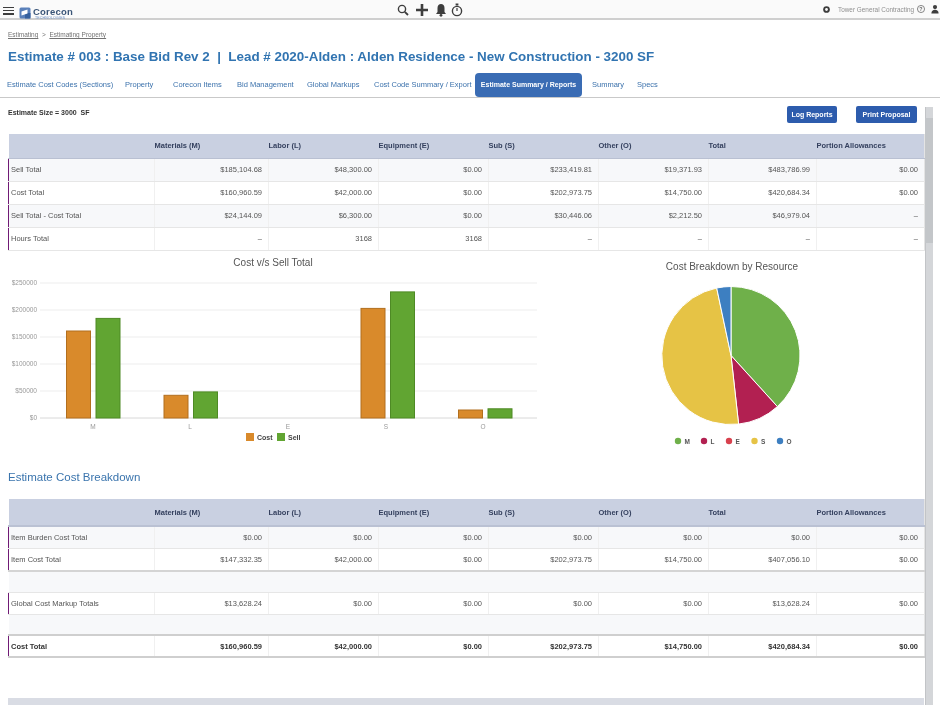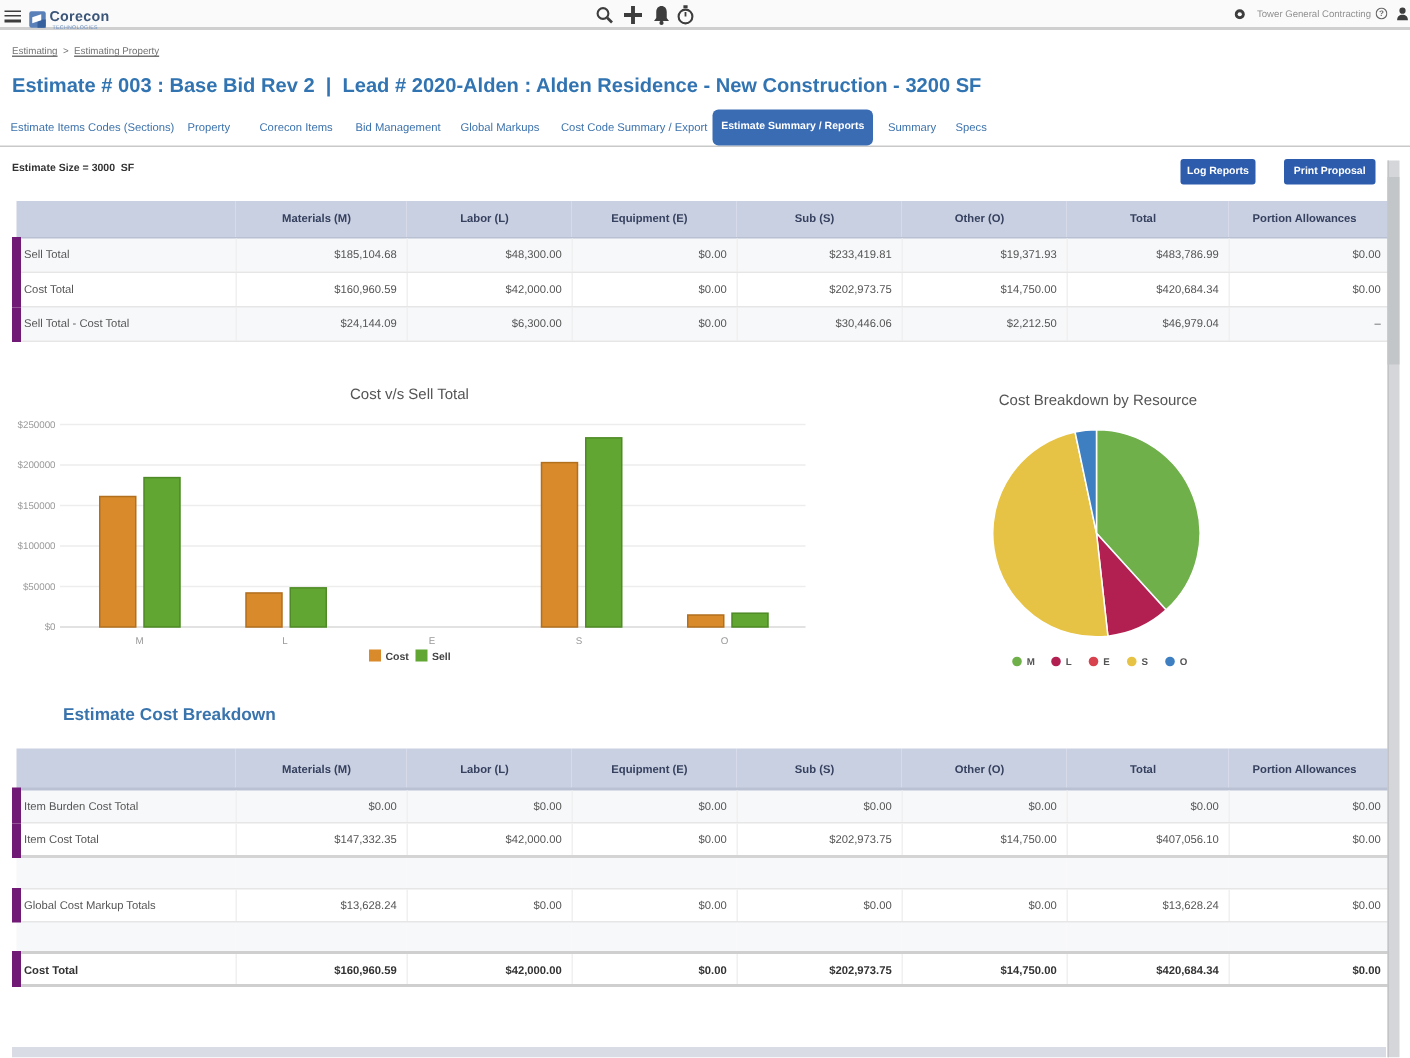--- a/index.html
+++ b/index.html
@@ -24,32 +24,32 @@
 .tabs { position:absolute; left:0; top:72px; width:940px; height:26px; border-bottom:1px solid #c9c9c9; }
 .tab { position:absolute; top:80px; font-size:7.5px; color:#3c72ac; white-space:nowrap; }
 .tabsel { position:absolute; left:475px; top:1px; width:107px; height:24px; background:#3a6cb4; border-radius:4px; color:#fff; font-size:7px; font-weight:bold; text-align:center; line-height:24px; }
 
 
 .estsize { position:absolute; left:8px; top:109px; font-size:7px; font-weight:bold; color:#333; }
 .btn { position:absolute; top:106px; height:17px; background:#2d5cad; color:#fff; font-size:7px; font-weight:bold; text-align:center; line-height:17px; border-radius:2px; }
 
 
 table { border-collapse:collapse; table-layout:fixed; width:916px; position:absolute; left:8px; background:#fff; }
-th { border-bottom:1px solid #b9c0d2; background:#c9d0e1; color:#35415f; font-weight:bold; font-size:7.5px; text-align:center; padding-right:6px; height:24px; }
+th { border-bottom:1px solid #b9c0d2; background:#c9d0e1; color:#35415f; font-weight:bold; font-size:7.5px; text-align:left; padding-right:6px; height:24px; }
 tr:nth-child(even) td { background:#f7f8fa; }
 td { font-size:7.5px; color:#555; height:22px; padding-right:6px; text-align:right; border-bottom:1px solid #e6e6e6; border-left:1px solid #f0f0f0; background:#fff; }
-td.lbl { text-align:left; padding-left:2px; border-left:6px solid #701a75; }
+td.lbl { text-align:left; padding-left:2px; border-left:1px solid #701a75; }
 tr.sp td { border-left:none; border-bottom:1px solid #e6e6e6; height:21px; }
 #t1 td { height:23px; }
 #t2 th { height:27px; border-bottom:2px solid #bac1d3; }
 tr.thick td { border-bottom:2px solid #d4d4d4; height:23px; }
 tr.bold td { font-weight:bold; color:#333; border-top:2px solid #cfcfcf; border-bottom:2px solid #cfcfcf; height:22px; }
 table { border-right:1px solid #e4e4e4; }
 
-.sechead { position:absolute; left:8px; top:471px; font-size:11.5px; font-weight:bold; color:#3a74ad;margin-left:34px; }
+.sechead { position:absolute; left:8px; top:471px; font-size:11.5px; font-weight:normal; color:#3a74ad; }
 .botband { position:absolute; left:8px; top:698px; width:916px; height:7px; background:#d9dce4; }
 .sbar { position:absolute; left:925px; top:107px; width:8px; height:598px; background:#d4d6d9; border-left:1px solid #c2c4c7; }
 .sthumb { position:absolute; left:925px; top:118px; width:8px; height:125px; background:#c3c6c9; }
 </style>
 </head>
 <body>
 
 <div class="topbar"></div>
 <div class="burger">
     <div></div>
@@ -92,21 +92,21 @@
   </svg>
 <svg class="abs" style="left:931px;top:4px" width="8" height="11" viewBox="0 0 10 12">
     <circle cx="5" cy="3" r="2.6" fill="#3d3d3d"></circle>
     <path d="M0.5 11 C0.5 7.8 2.5 6.4 5 6.4 C7.5 6.4 9.5 7.8 9.5 11 Z" fill="#3d3d3d"></path>
   </svg>
 
 <div class="crumbs"><span>Estimating</span> &nbsp;&gt;&nbsp; <span>Estimating Property</span></div>
 <div class="pagetitle">Estimate # 003 : Base Bid Rev 2&nbsp; | &nbsp;Lead # 2020-Alden : Alden Residence - New Construction - 3200 SF</div>
 
 <div class="tabs"></div>
-<div class="tab" style="left:7px">Estimate Items Codes (Sections)</div>
+<div class="tab" style="left:7px">Estimate Cost Codes (Sections)</div>
 <div class="tab" style="left:125px">Property</div>
 <div class="tab" style="left:173px">Corecon Items</div>
 <div class="tab" style="left:237px">Bid Management</div>
 <div class="tab" style="left:307px">Global Markups</div>
 <div class="tab" style="left:374px">Cost Code Summary / Export</div>
 <div class="tabsel" style="top:73px">Estimate Summary / Reports</div>
 <div class="tab" style="left:592px">Summary</div>
 <div class="tab" style="left:637px">Specs</div>
 
 <div class="estsize">Estimate Size = 3000&nbsp; SF</div>
@@ -158,20 +158,30 @@
 <tr>
         <td class="lbl">Sell Total - Cost Total</td>
         <td>$24,144.09</td>
         <td>$6,300.00</td>
         <td>$0.00</td>
         <td>$30,446.06</td>
         <td>$2,212.50</td>
         <td>$46,979.04</td>
         <td>–</td>
       </tr>
+<tr>
+        <td class="lbl">Hours Total</td>
+        <td>–</td>
+        <td>3168</td>
+        <td>3168</td>
+        <td>–</td>
+        <td>–</td>
+        <td>–</td>
+        <td>–</td>
+      </tr>
 </tbody>
   </table>
 
 <svg class="abs" style="left:0;top:252px" width="940" height="200" viewBox="0 0 940 200">
   <text x="273" y="14" font-size="10" fill="#555" text-anchor="middle">Cost v/s Sell Total</text>
   <text x="732" y="18" font-size="10" fill="#555" text-anchor="middle">Cost Breakdown by Resource</text>
 
   <g stroke="#ededed" stroke-width="1">
     <line x1="40" y1="31" x2="537" y2="31"></line>
     <line x1="40" y1="58" x2="537" y2="58"></line>

